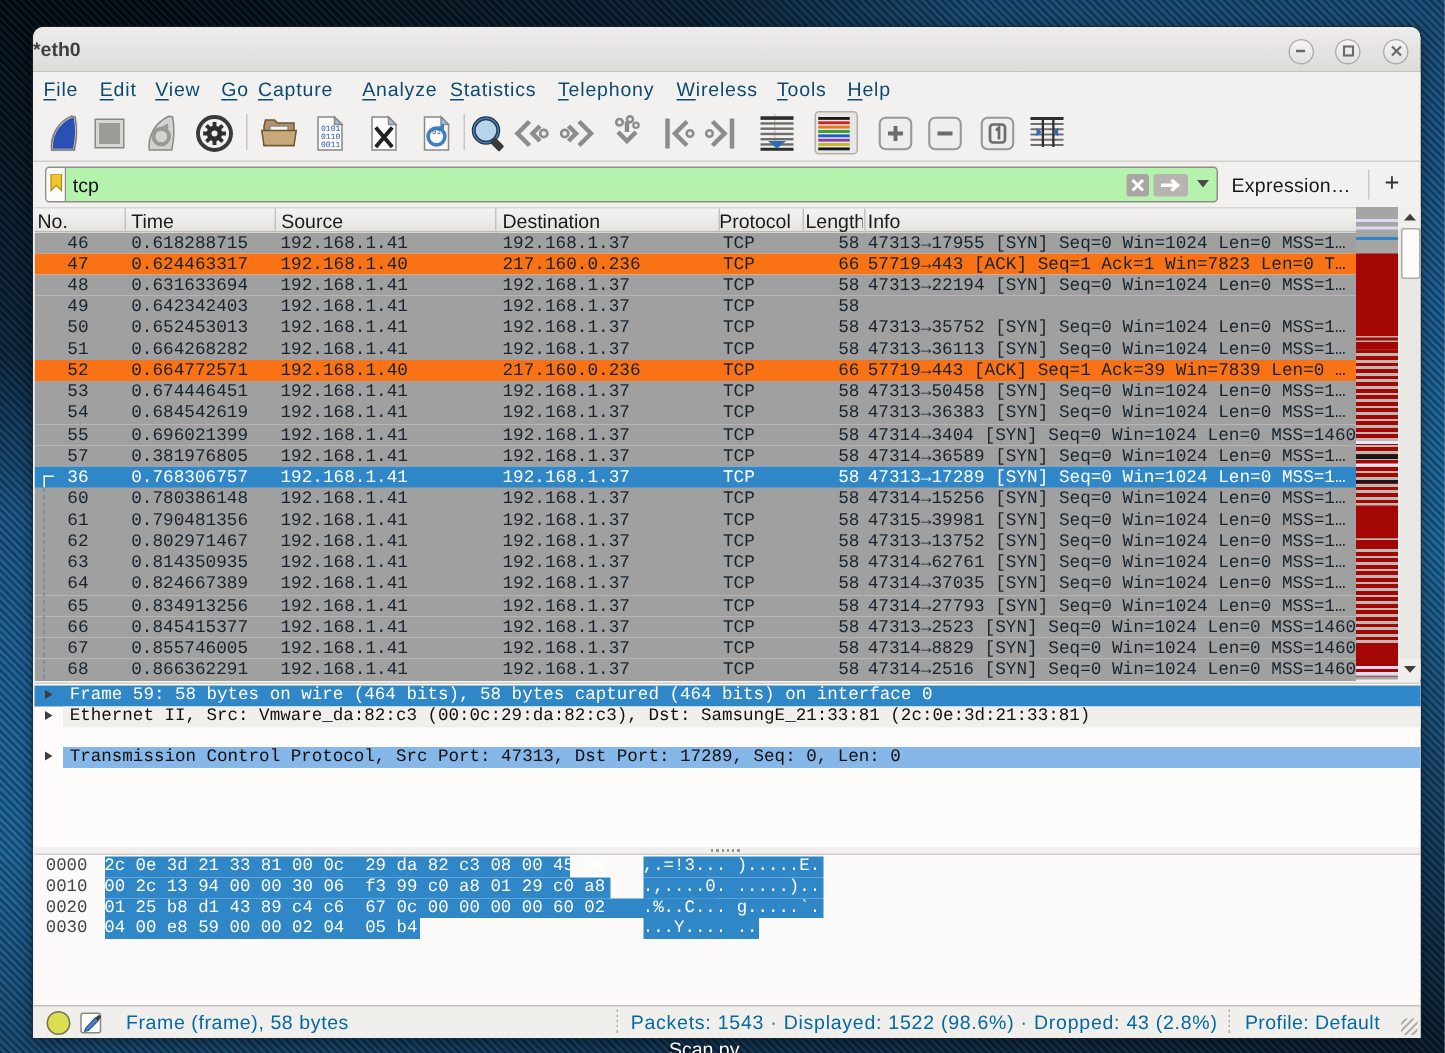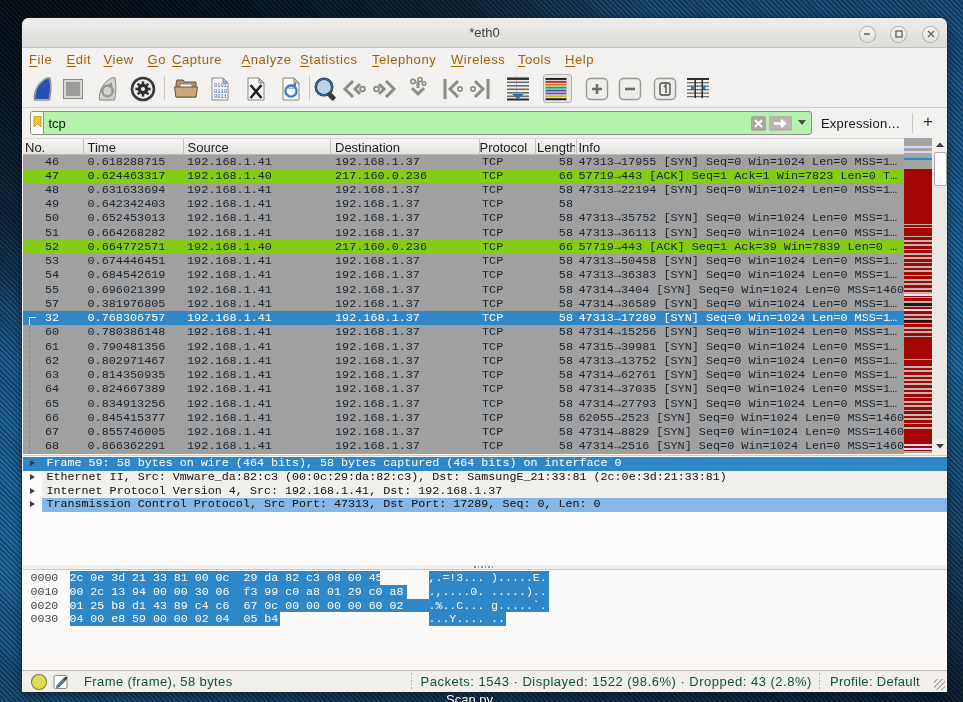--- a/index.html
+++ b/index.html
@@ -7,27 +7,27 @@
  repeating-linear-gradient(45deg, rgba(0,0,0,0.30) 0 1.2px, rgba(140,200,240,0.065) 2px 2.8px, rgba(0,0,0,0) 2.8px 3.6px),
  radial-gradient(ellipse 760px 480px at 6% -4%, rgba(2,5,9,0.92) 0%, rgba(2,5,9,0.55) 55%, rgba(2,5,9,0) 78%),
  linear-gradient(168deg, #16405f 0%, #1a5080 30%, #1d6296 52%, #1e6598 63%, #143c5f 84%, #0b1b2b 100%);
 background-color:#0d3a5c}
 #win{position:absolute;left:22px;top:18px;width:925px;height:673.5px;
  background:#f1f0ee;border-radius:7px 7px 0 0;
  box-shadow:0 0 0 1px rgba(30,40,50,.55), 0 2px 10px rgba(0,0,0,.45)}
 
 #titlebar{position:absolute;left:0;top:0;width:100%;height:30px;border-radius:7px 7px 0 0;
  background:linear-gradient(#eeedec,#dedcd9);border-bottom:1px solid #c4c1bd}
-#title{position:absolute;left:0;right:0;top:7px;text-align:center;font-size:13px;font-weight:normal;color:#3e3e3e}
+#title{position:absolute;left:0;right:0;top:7px;text-align:left;font-size:13px;font-weight:bold;color:#3e3e3e}
 .wbtn{position:absolute;top:8.5px;width:15px;height:15px;border-radius:50%;
  background:linear-gradient(#f6f5f4,#e3e1df);box-shadow:0 0 0 1px rgba(160,157,152,.8)}
 .wbtn svg{position:absolute;left:2.5px;top:2.5px}
 
 #menubar{position:absolute;left:0;top:30px;width:100%;height:22px;background:#f2f1ef}
-.mi{position:absolute;top:3.5px;font-size:13px;color:#a16207;letter-spacing:0.55px}
+.mi{position:absolute;top:3.5px;font-size:13px;color:#0c4a6e;letter-spacing:0.55px}
 .mi u{text-decoration-thickness:1px;text-underline-offset:2px}
 
 #toolbar{position:absolute;left:0;top:52px;width:100%;height:37.5px;background:#f2f1ef;border-bottom:1px solid #d2cfcb}
 .ti{position:absolute;top:5px}
 .tsep{position:absolute;top:6px;width:1px;height:24px;background:#c9c6c2}
 #colorbtn{position:absolute;left:520.5px;top:4px;width:29px;height:29px;background:#e8e6e3;border:1px solid #b3b0ac;border-radius:3px;z-index:0}
 .ti{z-index:1}
 
 #filterrow{position:absolute;left:0;top:89.5px;width:100%;height:30px;background:#f2f1ef}
 #finput{position:absolute;left:7.5px;top:3.5px;width:782px;height:23.5px;background:#b5f2ae;border:1px solid #8f8d89;border-radius:3px}
@@ -41,21 +41,21 @@
 #fplus{position:absolute;left:901px;top:4px;font-size:17px;color:#333}
 
 #thead{position:absolute;left:1px;top:119.5px;width:908.5px;height:17px;
  background:linear-gradient(#f5f4f2,#e5e3e0);border-bottom:1px solid #bcb9b5;border-top:1px solid #d8d6d3}
 #thead span{position:absolute;top:1px;font-size:13px;color:#1a1a1a}
 .hsep{position:absolute;top:0;width:1px;height:17px;background:#c6c3bf}
 
 #plist{position:absolute;left:1px;top:136.5px;width:880.5px;height:299px;background:#fcfbfa;overflow:hidden}
 .pr{position:absolute;left:0;width:880.5px;height:14.45px;font-family:"Liberation Mono",monospace;font-size:11.8px;line-height:14.3px;white-space:pre}
 .pr.g{background:#a0a0a0;color:#18232d}
-.pr.v{background:#84cc16;color:#18232d}
+.pr.v{background:#f97316;color:#18232d}
 .pr.s{background:#2f87c8;color:#fff}
 .pr span{position:absolute;top:0}
 .c-no{left:0;width:58px;text-align:center}
 .c-t{left:64.5px}.c-s{left:164px}.c-d{left:312px}.c-p{left:459px}
 .c-l{left:510px;width:40px;text-align:right}
 .c-i{left:555.5px}
 
 #rel1{position:absolute;left:7px;top:299.3px;width:7px;height:7.5px;border-left:1.6px solid #fff;border-top:1.6px solid #fff;z-index:5}
 #rel2{position:absolute;left:7px;top:307px;height:128px;width:0;border-left:1.6px dashed #7d8890;z-index:5}
 
@@ -77,21 +77,21 @@
 
 #split{position:absolute;left:0;top:547px;width:100%;height:3.5px;background:#f1f0ee}
 #splitdots{position:absolute;left:452px;top:1px;width:20px;height:2px;
  background:repeating-linear-gradient(90deg,#96948f 0 1.5px,transparent 1.5px 3.5px)}
 
 #hexpane{position:absolute;left:1px;top:550.5px;width:923.5px;height:101.5px;background:#fbfaf8;border-top:1px solid #cfccc8}
 .hx{position:absolute;font-family:"Liberation Mono",monospace;font-size:11.6px;line-height:13.63px;white-space:pre}
 .hoff{left:7.5px;color:#454545}
 .hhl{background:#2f87c8;color:#fff}
 
-#status{position:absolute;left:0;top:652px;width:100%;height:21.5px;background:#f1efec;border-top:1px solid #c3c0bc;font-size:13px;color:#14532d}
+#status{position:absolute;left:0;top:652px;width:100%;height:21.5px;background:#f1efec;border-top:1px solid #c3c0bc;font-size:13px;color:#0369a1}
 #expert{position:absolute;left:9.5px;top:3.5px;width:14px;height:14px;border-radius:50%;background:#dade52;box-shadow:0 0 0 1px #76764d}
 #stxt1{position:absolute;left:62px;top:3px;letter-spacing:0.4px}
 #stxt2{position:absolute;left:398.5px;top:3px;letter-spacing:0.5px}
 #stxt3{position:absolute;right:27px;top:3px;white-space:nowrap;letter-spacing:0.3px}
 .ssep{position:absolute;top:2px;height:17px;width:1px;
  background:repeating-linear-gradient(#b0ada9 0 1.5px,transparent 1.5px 3.5px)}
 #grip{position:absolute;right:2px;bottom:2px;width:11px;height:11px;
  background:repeating-linear-gradient(135deg,transparent 0 2px,#b5b2ad 2px 3.4px)}
 #deskicon{position:absolute;left:446px;top:692px;color:#fff;font-size:13px;text-shadow:0 1px 2px #000}
 </style></head>
@@ -299,28 +299,28 @@
 <div class="pr v" style="top:14.23px"><span class="c-no">47</span><span class="c-t">0.624463317</span><span class="c-s">192.168.1.40</span><span class="c-d">217.160.0.236</span><span class="c-p">TCP</span><span class="c-l">66</span><span class="c-i">57719→443 [ACK] Seq=1 Ack=1 Win=7823 Len=0 T…</span></div>
 <div class="pr g" style="top:28.47px"><span class="c-no">48</span><span class="c-t">0.631633694</span><span class="c-s">192.168.1.41</span><span class="c-d">192.168.1.37</span><span class="c-p">TCP</span><span class="c-l">58</span><span class="c-i">47313→22194 [SYN] Seq=0 Win=1024 Len=0 MSS=1…</span></div>
 <div class="pr g" style="top:42.70px"><span class="c-no">49</span><span class="c-t">0.642342403</span><span class="c-s">192.168.1.41</span><span class="c-d">192.168.1.37</span><span class="c-p">TCP</span><span class="c-l">58</span></div>
 <div class="pr g" style="top:56.94px"><span class="c-no">50</span><span class="c-t">0.652453013</span><span class="c-s">192.168.1.41</span><span class="c-d">192.168.1.37</span><span class="c-p">TCP</span><span class="c-l">58</span><span class="c-i">47313→35752 [SYN] Seq=0 Win=1024 Len=0 MSS=1…</span></div>
 <div class="pr g" style="top:71.17px"><span class="c-no">51</span><span class="c-t">0.664268282</span><span class="c-s">192.168.1.41</span><span class="c-d">192.168.1.37</span><span class="c-p">TCP</span><span class="c-l">58</span><span class="c-i">47313→36113 [SYN] Seq=0 Win=1024 Len=0 MSS=1…</span></div>
 <div class="pr v" style="top:85.41px"><span class="c-no">52</span><span class="c-t">0.664772571</span><span class="c-s">192.168.1.40</span><span class="c-d">217.160.0.236</span><span class="c-p">TCP</span><span class="c-l">66</span><span class="c-i">57719→443 [ACK] Seq=1 Ack=39 Win=7839 Len=0 …</span></div>
 <div class="pr g" style="top:99.64px"><span class="c-no">53</span><span class="c-t">0.674446451</span><span class="c-s">192.168.1.41</span><span class="c-d">192.168.1.37</span><span class="c-p">TCP</span><span class="c-l">58</span><span class="c-i">47313→50458 [SYN] Seq=0 Win=1024 Len=0 MSS=1…</span></div>
 <div class="pr g" style="top:113.88px"><span class="c-no">54</span><span class="c-t">0.684542619</span><span class="c-s">192.168.1.41</span><span class="c-d">192.168.1.37</span><span class="c-p">TCP</span><span class="c-l">58</span><span class="c-i">47313→36383 [SYN] Seq=0 Win=1024 Len=0 MSS=1…</span></div>
 <div class="pr g" style="top:128.12px"><span class="c-no">55</span><span class="c-t">0.696021399</span><span class="c-s">192.168.1.41</span><span class="c-d">192.168.1.37</span><span class="c-p">TCP</span><span class="c-l">58</span><span class="c-i">47314→3404 [SYN] Seq=0 Win=1024 Len=0 MSS=1460</span></div>
 <div class="pr g" style="top:142.35px"><span class="c-no">57</span><span class="c-t">0.381976805</span><span class="c-s">192.168.1.41</span><span class="c-d">192.168.1.37</span><span class="c-p">TCP</span><span class="c-l">58</span><span class="c-i">47314→36589 [SYN] Seq=0 Win=1024 Len=0 MSS=1…</span></div>
-<div class="pr s" style="top:156.58px"><span class="c-no">32</span><span class="c-t">0.768306757</span><span class="c-s">192.168.1.41</span><span class="c-d">192.168.1.37</span><span class="c-p">TCP</span><span class="c-l">58</span><span class="c-i">47313→17289 [SYN] Seq=0 Win=1024 Len=0 MSS=1…</span></div>
+<div class="pr s" style="top:156.58px"><span class="c-no">36</span><span class="c-t">0.768306757</span><span class="c-s">192.168.1.41</span><span class="c-d">192.168.1.37</span><span class="c-p">TCP</span><span class="c-l">58</span><span class="c-i">47313→17289 [SYN] Seq=0 Win=1024 Len=0 MSS=1…</span></div>
 <div class="pr g" style="top:170.82px"><span class="c-no">60</span><span class="c-t">0.780386148</span><span class="c-s">192.168.1.41</span><span class="c-d">192.168.1.37</span><span class="c-p">TCP</span><span class="c-l">58</span><span class="c-i">47314→15256 [SYN] Seq=0 Win=1024 Len=0 MSS=1…</span></div>
 <div class="pr g" style="top:185.06px"><span class="c-no">61</span><span class="c-t">0.790481356</span><span class="c-s">192.168.1.41</span><span class="c-d">192.168.1.37</span><span class="c-p">TCP</span><span class="c-l">58</span><span class="c-i">47315→39981 [SYN] Seq=0 Win=1024 Len=0 MSS=1…</span></div>
 <div class="pr g" style="top:199.29px"><span class="c-no">62</span><span class="c-t">0.802971467</span><span class="c-s">192.168.1.41</span><span class="c-d">192.168.1.37</span><span class="c-p">TCP</span><span class="c-l">58</span><span class="c-i">47313→13752 [SYN] Seq=0 Win=1024 Len=0 MSS=1…</span></div>
 <div class="pr g" style="top:213.52px"><span class="c-no">63</span><span class="c-t">0.814350935</span><span class="c-s">192.168.1.41</span><span class="c-d">192.168.1.37</span><span class="c-p">TCP</span><span class="c-l">58</span><span class="c-i">47314→62761 [SYN] Seq=0 Win=1024 Len=0 MSS=1…</span></div>
 <div class="pr g" style="top:227.76px"><span class="c-no">64</span><span class="c-t">0.824667389</span><span class="c-s">192.168.1.41</span><span class="c-d">192.168.1.37</span><span class="c-p">TCP</span><span class="c-l">58</span><span class="c-i">47314→37035 [SYN] Seq=0 Win=1024 Len=0 MSS=1…</span></div>
 <div class="pr g" style="top:242.00px"><span class="c-no">65</span><span class="c-t">0.834913256</span><span class="c-s">192.168.1.41</span><span class="c-d">192.168.1.37</span><span class="c-p">TCP</span><span class="c-l">58</span><span class="c-i">47314→27793 [SYN] Seq=0 Win=1024 Len=0 MSS=1…</span></div>
-<div class="pr g" style="top:256.23px"><span class="c-no">66</span><span class="c-t">0.845415377</span><span class="c-s">192.168.1.41</span><span class="c-d">192.168.1.37</span><span class="c-p">TCP</span><span class="c-l">58</span><span class="c-i">62055→2523 [SYN] Seq=0 Win=1024 Len=0 MSS=1460</span></div>
+<div class="pr g" style="top:256.23px"><span class="c-no">66</span><span class="c-t">0.845415377</span><span class="c-s">192.168.1.41</span><span class="c-d">192.168.1.37</span><span class="c-p">TCP</span><span class="c-l">58</span><span class="c-i">47313→2523 [SYN] Seq=0 Win=1024 Len=0 MSS=1460</span></div>
 <div class="pr g" style="top:270.46px"><span class="c-no">67</span><span class="c-t">0.855746005</span><span class="c-s">192.168.1.41</span><span class="c-d">192.168.1.37</span><span class="c-p">TCP</span><span class="c-l">58</span><span class="c-i">47314→8829 [SYN] Seq=0 Win=1024 Len=0 MSS=1460</span></div>
 <div class="pr g" style="top:284.70px"><span class="c-no">68</span><span class="c-t">0.866362291</span><span class="c-s">192.168.1.41</span><span class="c-d">192.168.1.37</span><span class="c-p">TCP</span><span class="c-l">58</span><span class="c-i">47314→2516 [SYN] Seq=0 Win=1024 Len=0 MSS=1460</span></div>
  </div>
  <div id="rel1"></div>
     <div id="rel2"></div>
  <div id="minimap">
       <div style="position:absolute;left:0;top:8.0px;width:100%;height:2.2px;background:#dcdaf2"></div>
       <div style="position:absolute;left:0;top:13.4px;width:100%;height:2.2px;background:#dcdaf2"></div>
       <div style="position:absolute;left:0;top:20.0px;width:100%;height:2.4px;background:#2f87c8"></div>
       <div style="position:absolute;left:0;top:31.0px;width:100%;height:64.0px;background:#a30603"></div>
@@ -343,21 +343,20 @@
           <path d="M3 9 L7 4.5 L11 9 Z" fill="#3c3c3c"></path>
         </svg></div>
   <div id="slider"></div>
   <div class="sarrow" style="bottom:0"><svg width="14" height="14" viewBox="0 0 14 14">
           <path d="M3 5 L7 9.5 L11 5 Z" fill="#3c3c3c"></path>
         </svg></div>
  </div>
  <div id="details">
       <div class="dr dr1" style="top:1.30px"><span class="ar"></span><span class="txt">Frame 59: 58 bytes on wire (464 bits), 58 bytes captured (464 bits) on interface 0</span></div>
       <div class="dr dr2" style="top:14.93px"><span class="ar"></span><span class="txt">Ethernet II, Src: Vmware_da:82:c3 (00:0c:29:da:82:c3), Dst: SamsungE_21:33:81 (2c:0e:3d:21:33:81)</span></div>
-      <div class="dr dr3" style="top:28.56px"><span class="ar"></span><span class="txt">Internet Protocol Version 4, Src: 192.168.1.41, Dst: 192.168.1.37</span></div>
       <div class="dr dr4" style="top:42.19px"><span class="ar"></span><span class="txt">Transmission Control Protocol, Src Port: 47313, Dst Port: 17289, Seq: 0, Len: 0</span></div>
     </div>
  <div id="split">
       <div id="splitdots"></div>
     </div>
  <div id="hexpane">
       <span class="hx hoff" style="top:1.80px">0000</span>
       <span class="hx hhl" style="left:46.5px;top:1.80px;width:310px">2c 0e 3d 21 33 81 00 0c  29 da 82 c3 08 00 45 00</span>
       <span class="hx hhl" style="left:405.5px;top:1.80px;width:120.2px">,.=!3... ).....E.</span>
       <span class="hx hoff" style="top:15.43px">0010</span>

